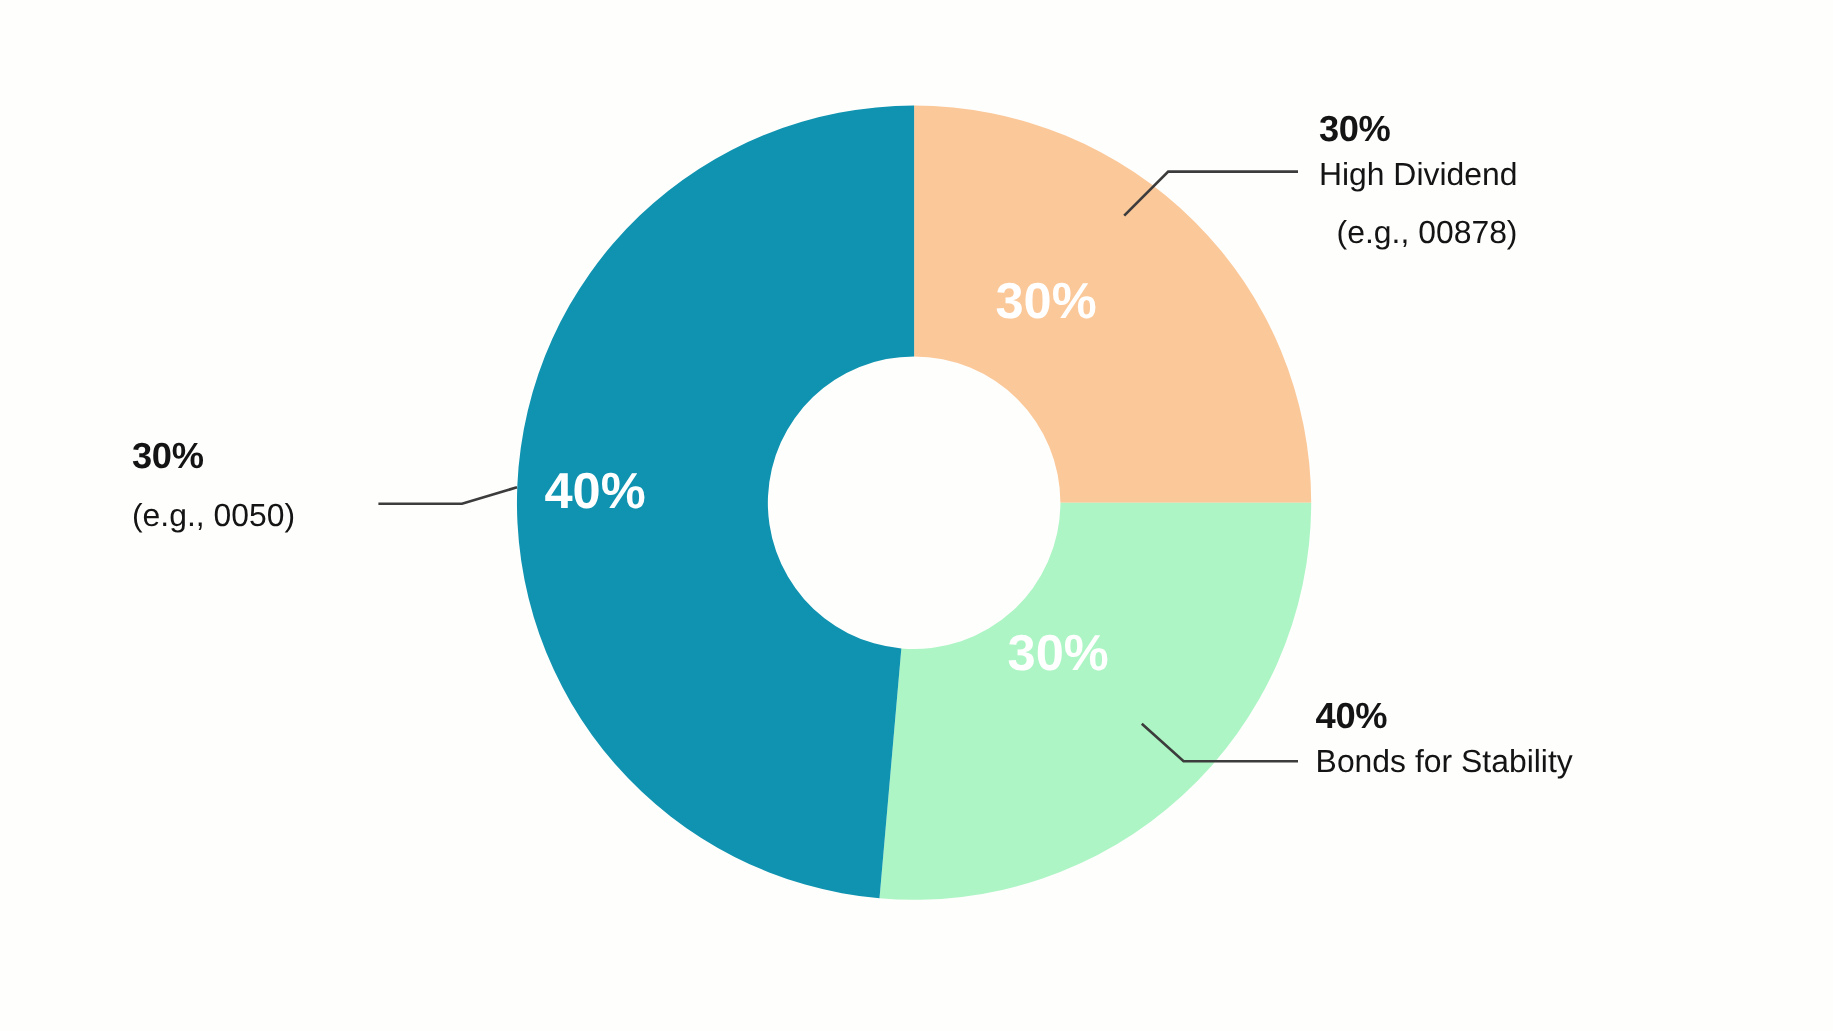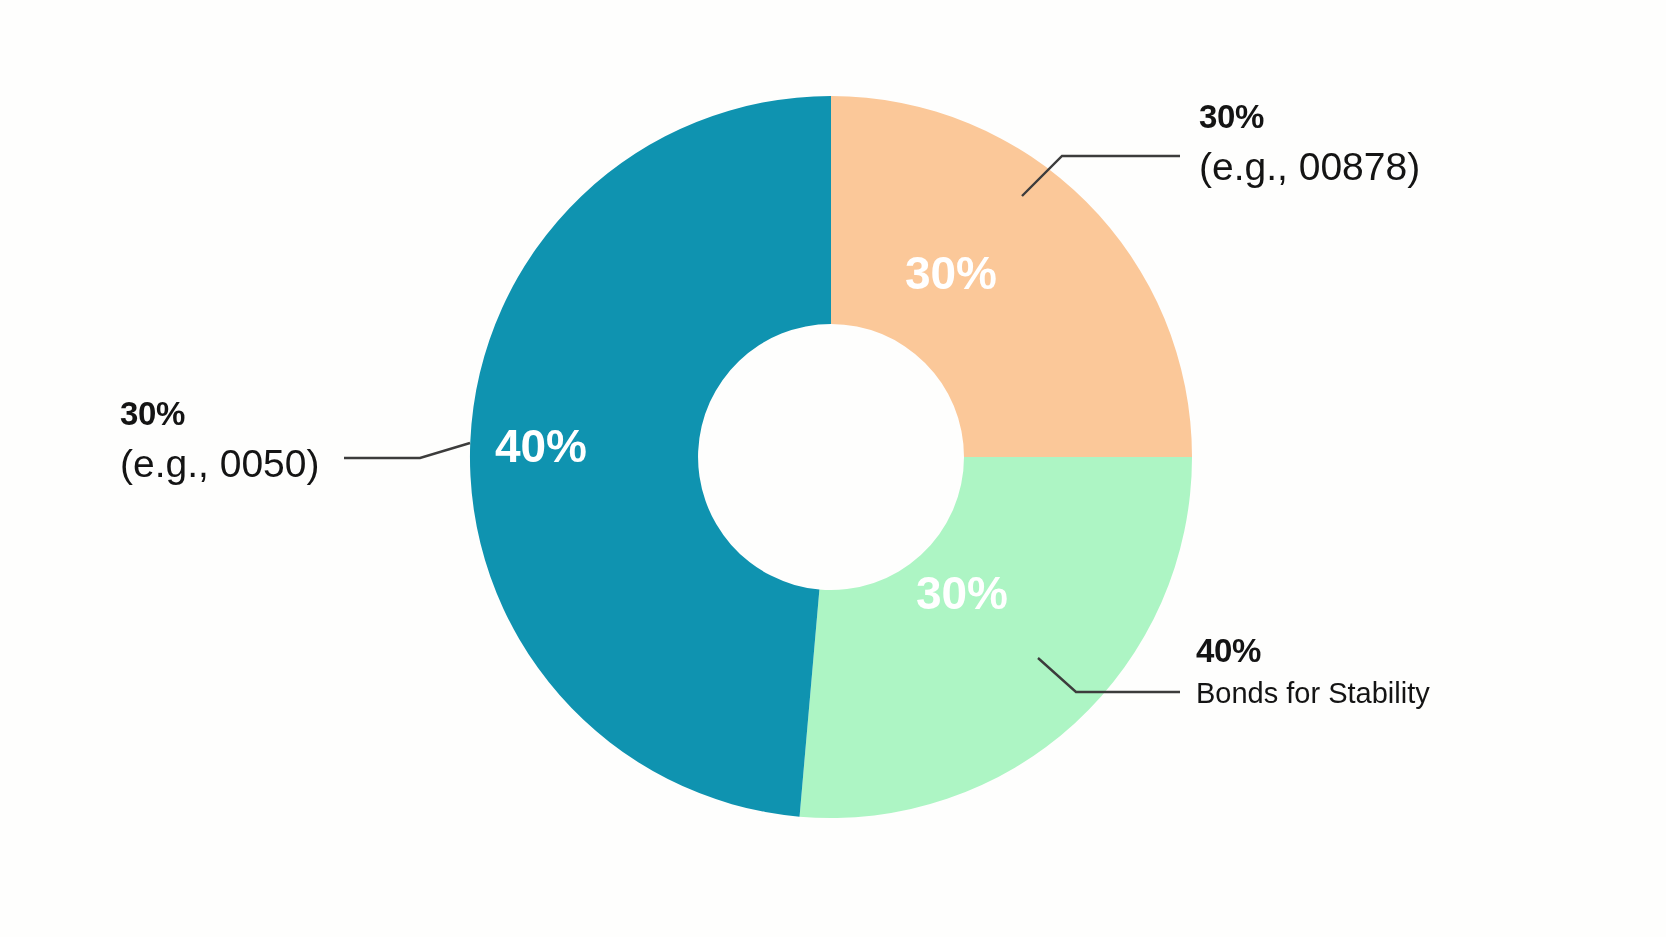--- a/index.html
+++ b/index.html
@@ -47,24 +47,24 @@
     letter-spacing: -0.3px;
     display: block;
   }
   .callout .name {
     font-size: 29px;
     font-weight: normal;
     display: block;
     margin-top: 3px;
   }
   .callout .ticker {
-    font-size: 39px;
+    font-size: 29px;
     font-weight: normal;
     display: block;
-    margin-top: 4px;
+    margin-top: 16px;
     text-align: right;
   }
   .callout.right { text-align: left; }
   .callout.left  { text-align: left; }
   #callout-high-dividend { left: 1199px; top: 96px; }
   #callout-bonds-stability { left: 1196px; top: 630px; }
   #callout-market-growth { left: 120px; top: 393px; }
 </style>
 </head>
 <body style="background: rgb(254, 254, 253);">
@@ -84,20 +84,21 @@
     </g>
     <g>
       <text id="slice-text-0" class="slice-value" x="951" y="277">30%</text>
       <text id="slice-text-1" class="slice-value" x="962" y="597">30%</text>
       <text id="slice-text-2" class="slice-value" x="541" y="450">40%</text>
     </g>
   </svg>
 
   <div class="callout right" id="callout-high-dividend">
     <span class="pct">30%</span>
+    <span class="name">High Dividend</span>
     <span class="ticker">(e.g., 00878)</span>
   </div>
 
   <div class="callout right" id="callout-bonds-stability">
     <span class="pct">40%</span>
     <span class="name">Bonds for Stability</span>
   </div>
 
   <div class="callout left" id="callout-market-growth">
     <span class="pct">30%</span>

